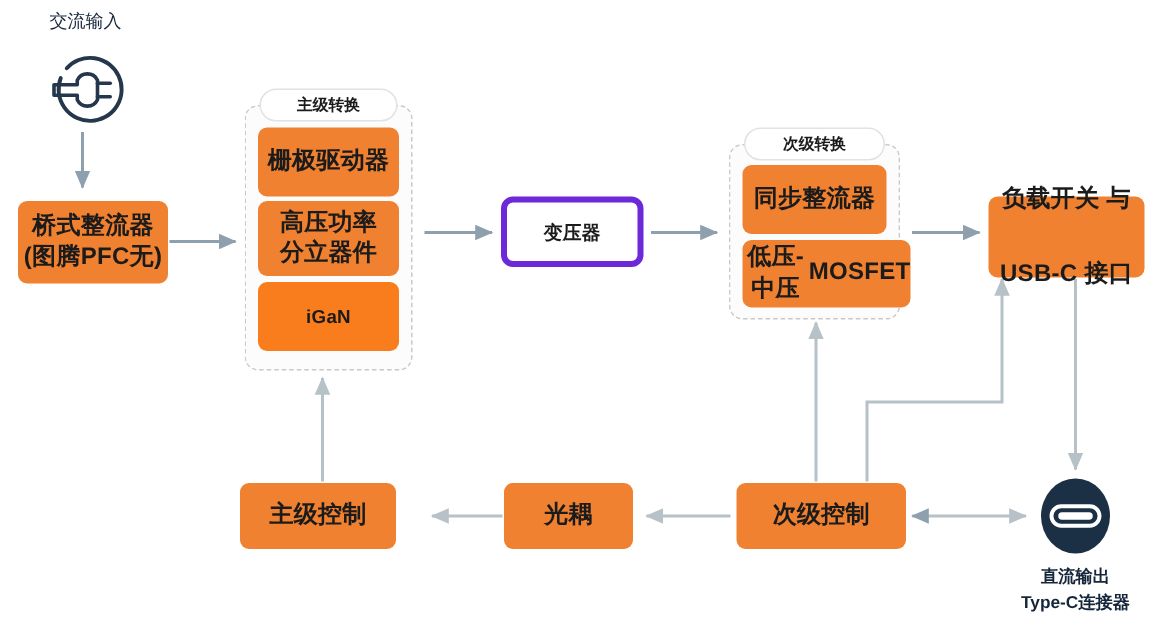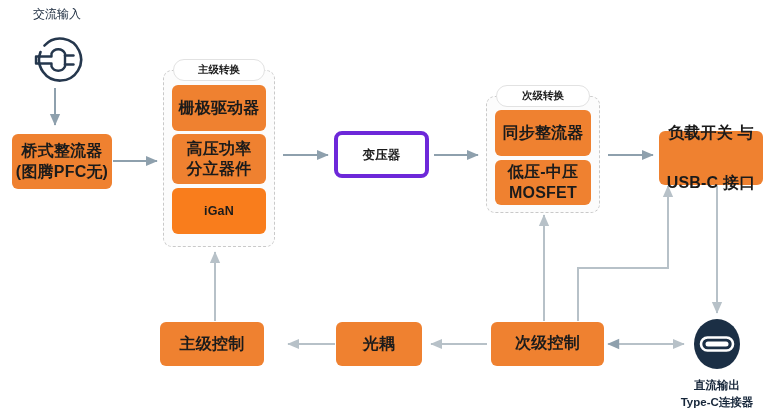--- a/index.html
+++ b/index.html
@@ -185,21 +185,21 @@
 
   <div class="group-box" style="left:486px; top:96px; width:114px; height:117px;"></div>
   <div class="group-label" style="left:496px; top:85px; width:94px; height:22px;">
     <span>次级转换</span>
   </div>
 
   <div class="node orange" style="left:495px; top:110px; width:96px; height:46px;">
     <span>同步整流器</span>
   </div>
 
-  <div class="node orange" style="left:495px; top:160px; width:96px; height:45px; flex-direction:column;">
+  <div class="node orange" style="left:495px; top:160px; width:112px; height:45px; flex-direction:row;">
     <span>低压-中压</span>
     <span>MOSFET</span>
   </div>
 
   <div class="node orange" style="left:659px; top:131px; width:104px; height:54px; flex-direction:column;gap:30px;">
     <span>负载开关 与</span>
     <span>USB-C 接口</span>
   </div>
 
   <div class="node orange" style="left:160px; top:322px; width:104px; height:44px;">

